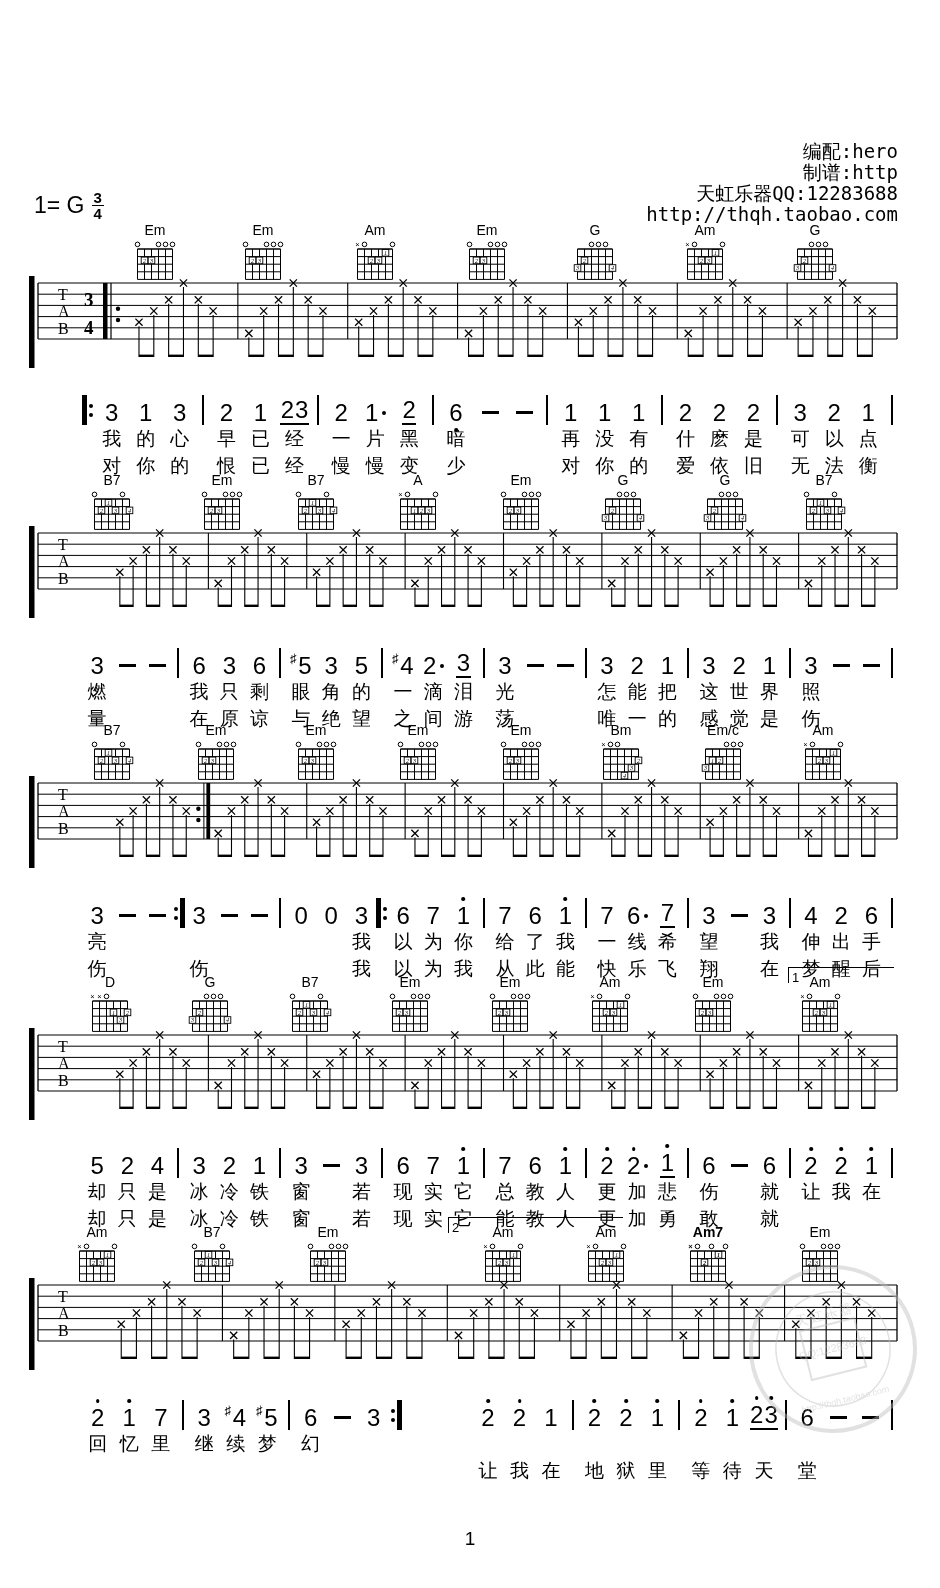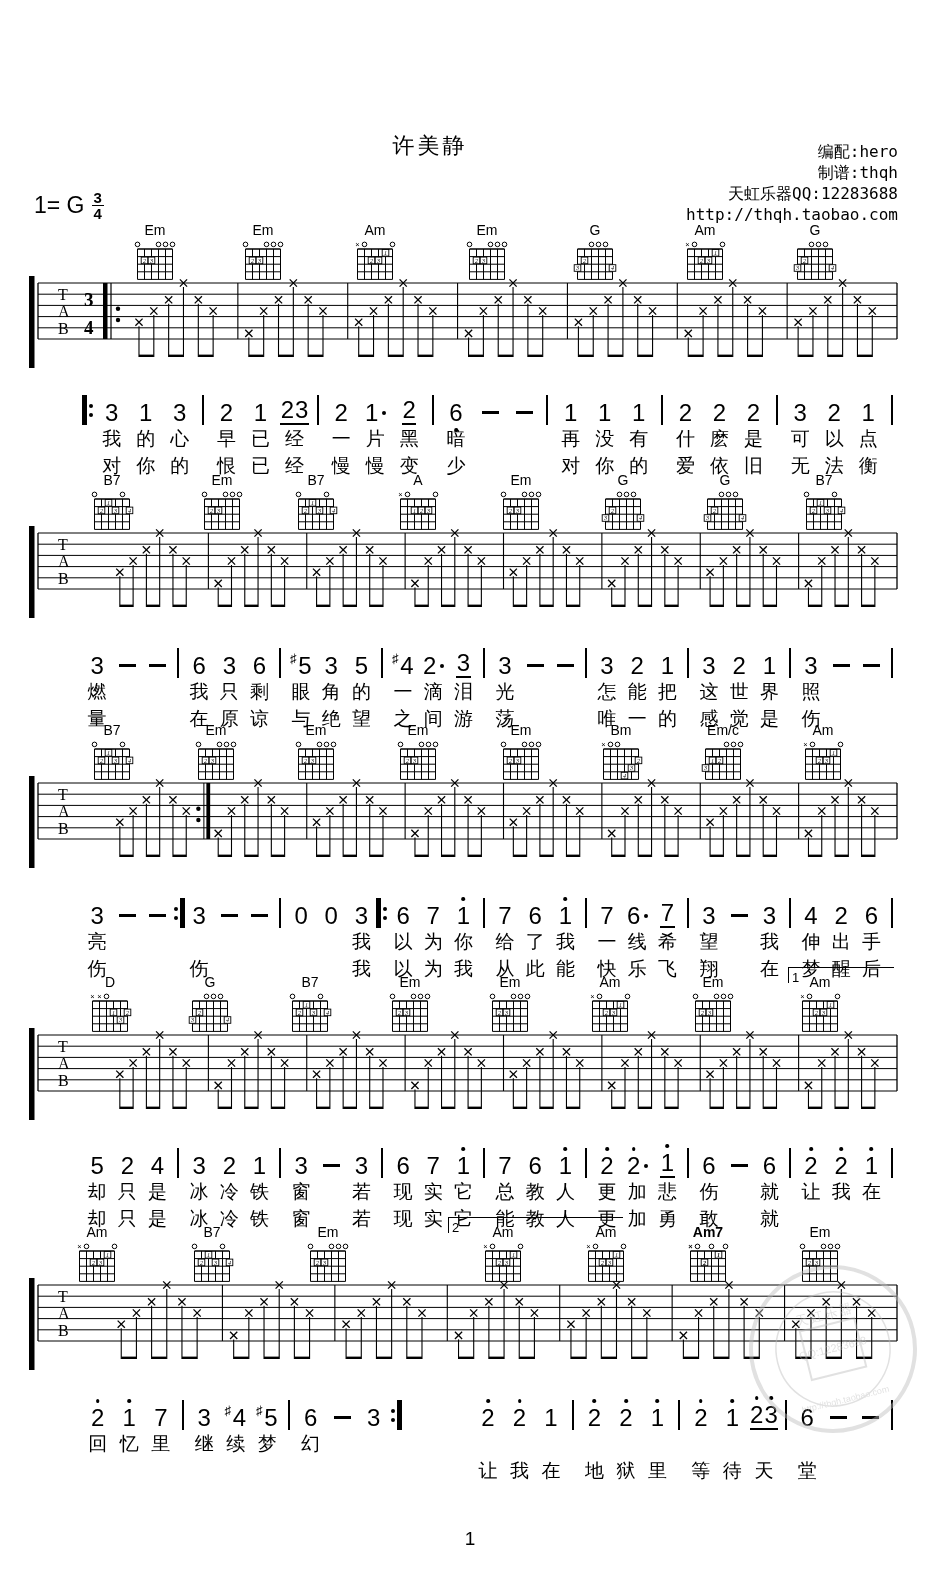--- a/index.html
+++ b/index.html
@@ -3,21 +3,21 @@
 <meta charset="utf-8">
 <style>
   html,body{margin:0;padding:0;background:#fff}
   .page{position:relative;width:940px;height:1588px;background:#fff;color:#000;
         font-family:"Liberation Sans",sans-serif;overflow:hidden}
   .title{position:absolute;top:42px;left:0;width:940px;text-align:center;
          font-size:58px;font-weight:700;letter-spacing:10px}
   .artist{position:absolute;top:131px;left:320px;width:220px;text-align:center;
           font-size:22px;letter-spacing:3px}
   .credits{position:absolute;top:141px;right:42px;text-align:right;
-           font-family:"DejaVu Sans Mono",monospace;font-size:16px;line-height:21px}
+           font-family:"DejaVu Sans Mono",monospace;font-size:19px;line-height:21px}
   .keysig{position:absolute;top:190px;left:34px;font-size:23px;display:flex;align-items:center;gap:7px}
   .frac{display:inline-flex;flex-direction:column;align-items:center;font-size:15px;
         font-weight:700;line-height:15px}
   .frac .num{border-bottom:1.6px solid #000;padding:0 2px}
   .chord{position:absolute;width:56px;text-align:center}
   .cname{font-size:14px;line-height:14px;margin-bottom:1px;white-space:nowrap}
   .tabwrap{position:absolute;left:0}
   .volta{position:absolute;border-top:1.8px solid #000;border-left:1.8px solid #000;height:15px}
   .volta span{font-size:13px;line-height:13px;margin-left:3px;display:inline-block}
   .score{position:absolute;left:82px;width:816px;display:flex}
@@ -41,24 +41,23 @@
   .rdots i{width:4px;height:4px;border-radius:50%;background:#000;display:block}
   .l1,.l2{height:27px;font-size:19px;line-height:27px;white-space:nowrap}
   .pagenum{position:absolute;top:1528px;left:0;width:940px;text-align:center;font-size:19px}
   .wm{position:absolute;left:728px;top:1252px;opacity:.45}
   svg{display:block}
 </style>
 </head>
 <body>
 
 <div class="page" id="page">
-  <div class="artist">许美静</div>
   <div class="credits" id="credits">
       <div>编配:hero</div>
-      <div>制谱:thqh</div>
+      <div>制谱:http</div>
       <div>天虹乐器QQ:12283688</div>
       <div>http://thqh.taobao.com</div>
     </div>
   <div class="keysig">
     <span>1= G</span>
     <span class="frac">
       <span class="num">3</span>
       <span>4</span>
     </span>
   </div>

